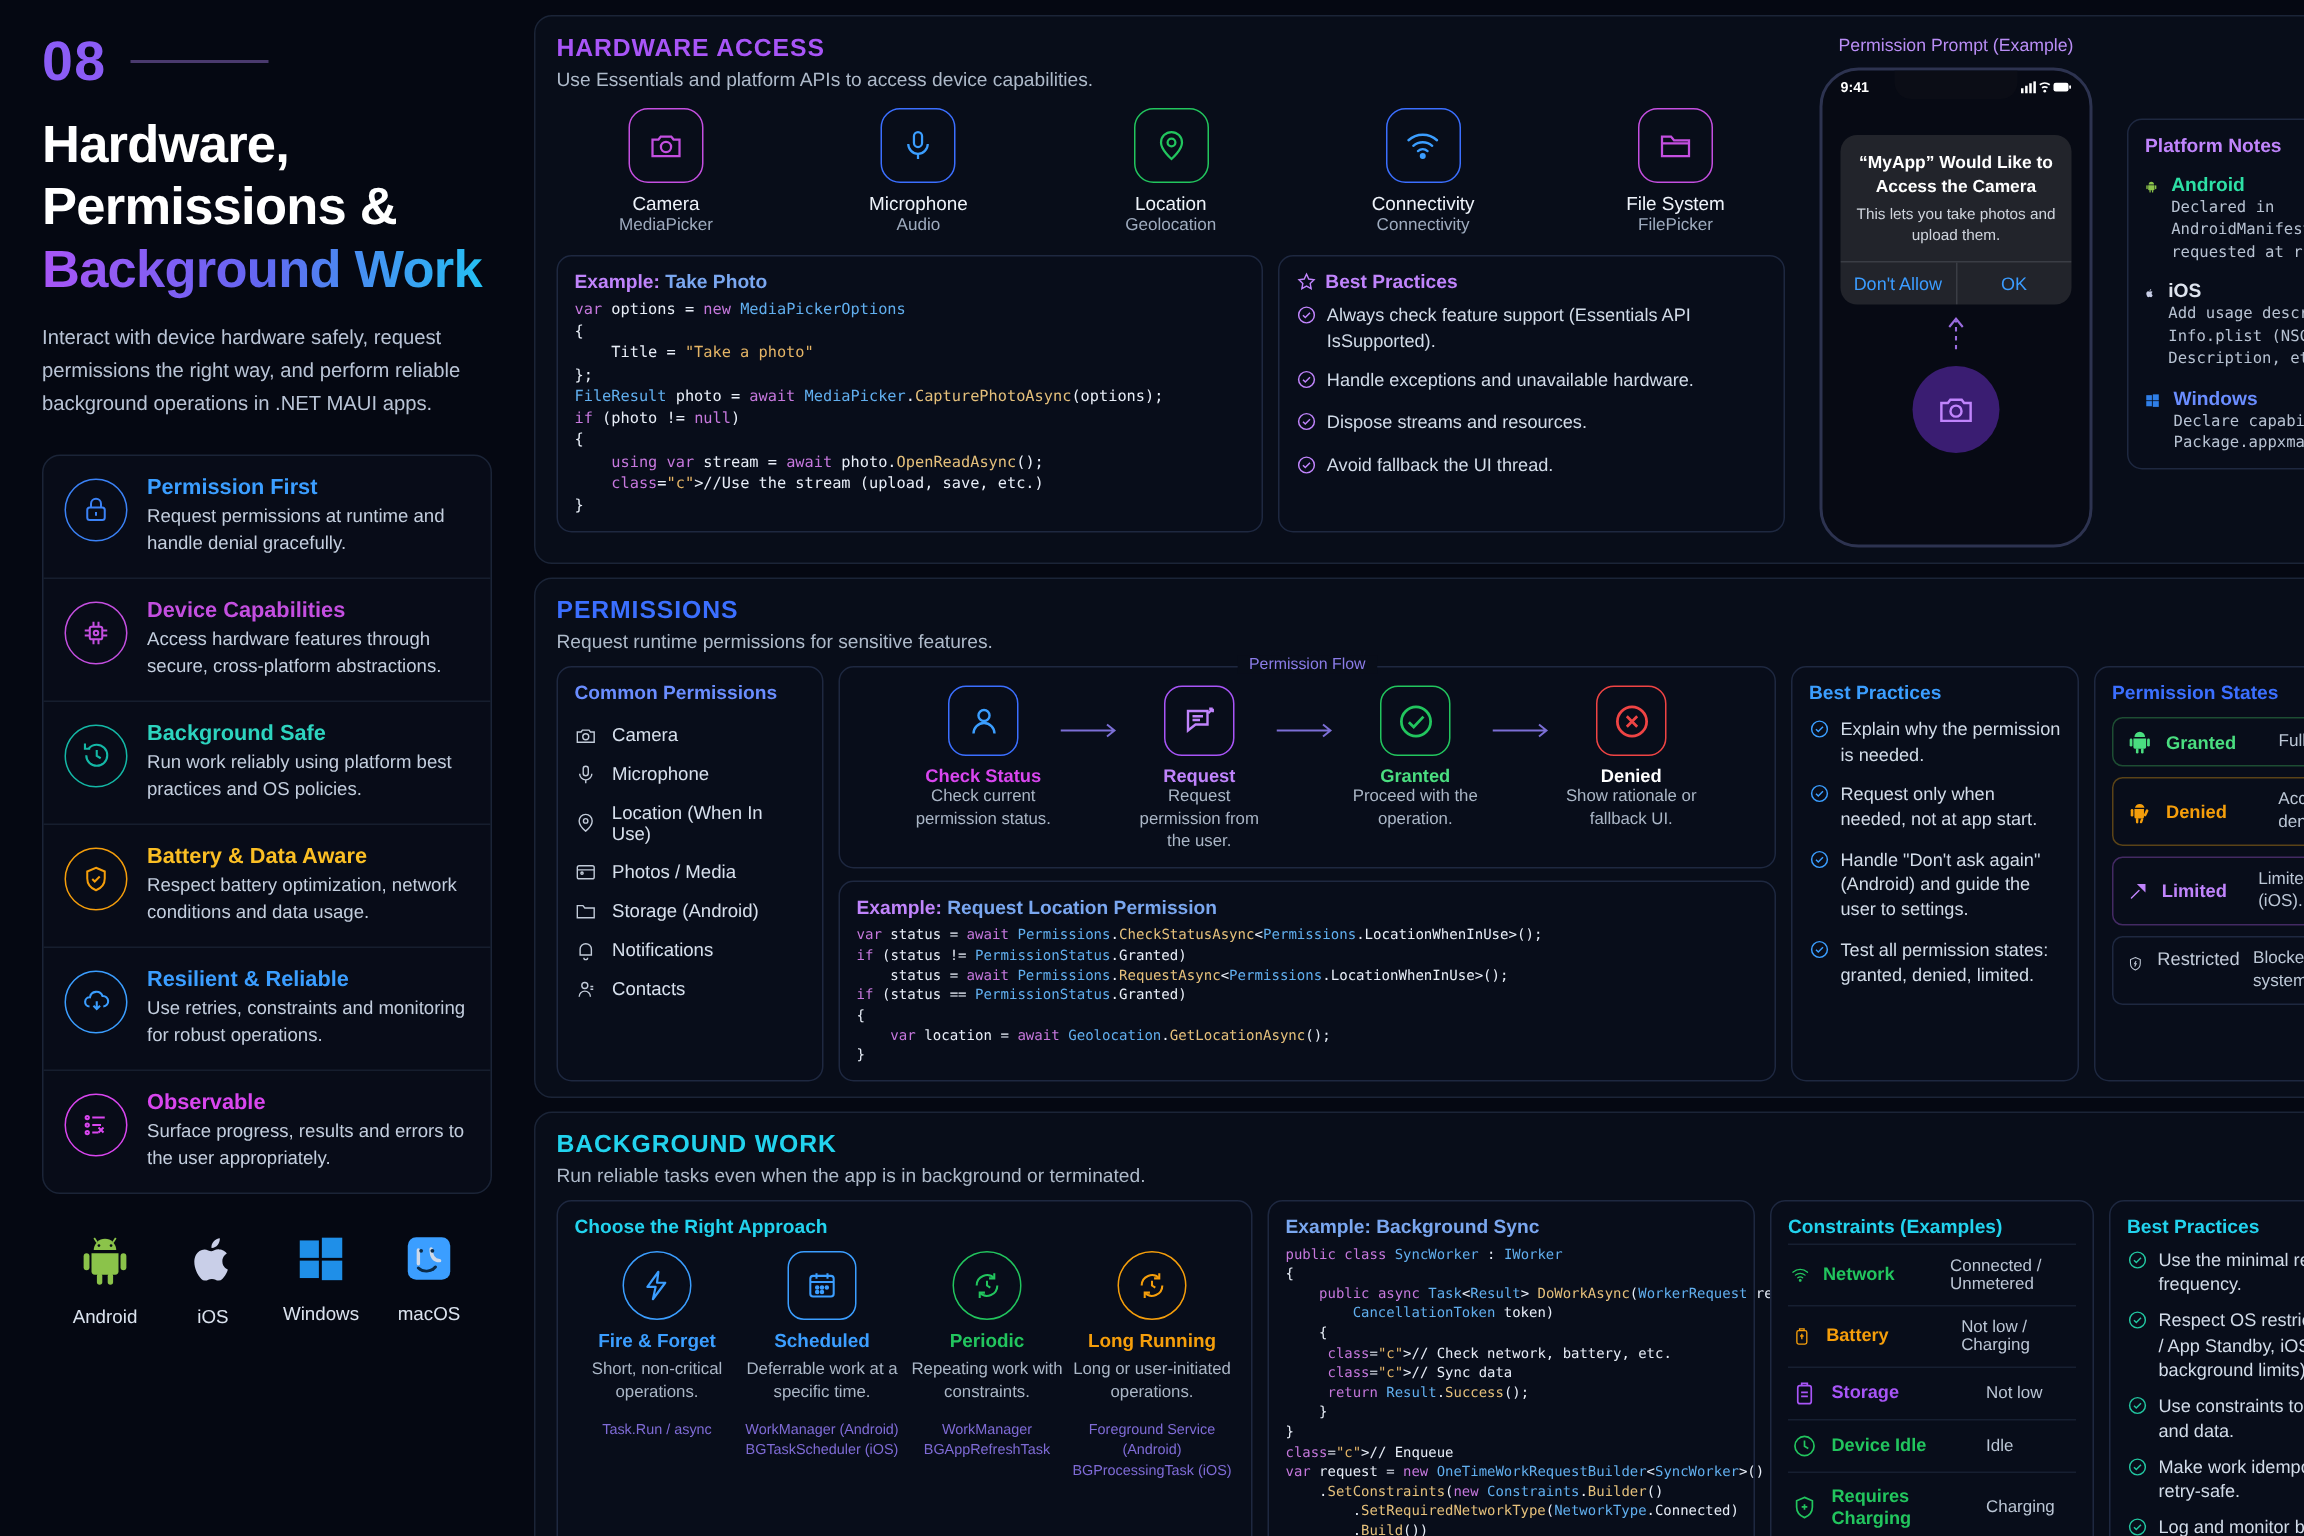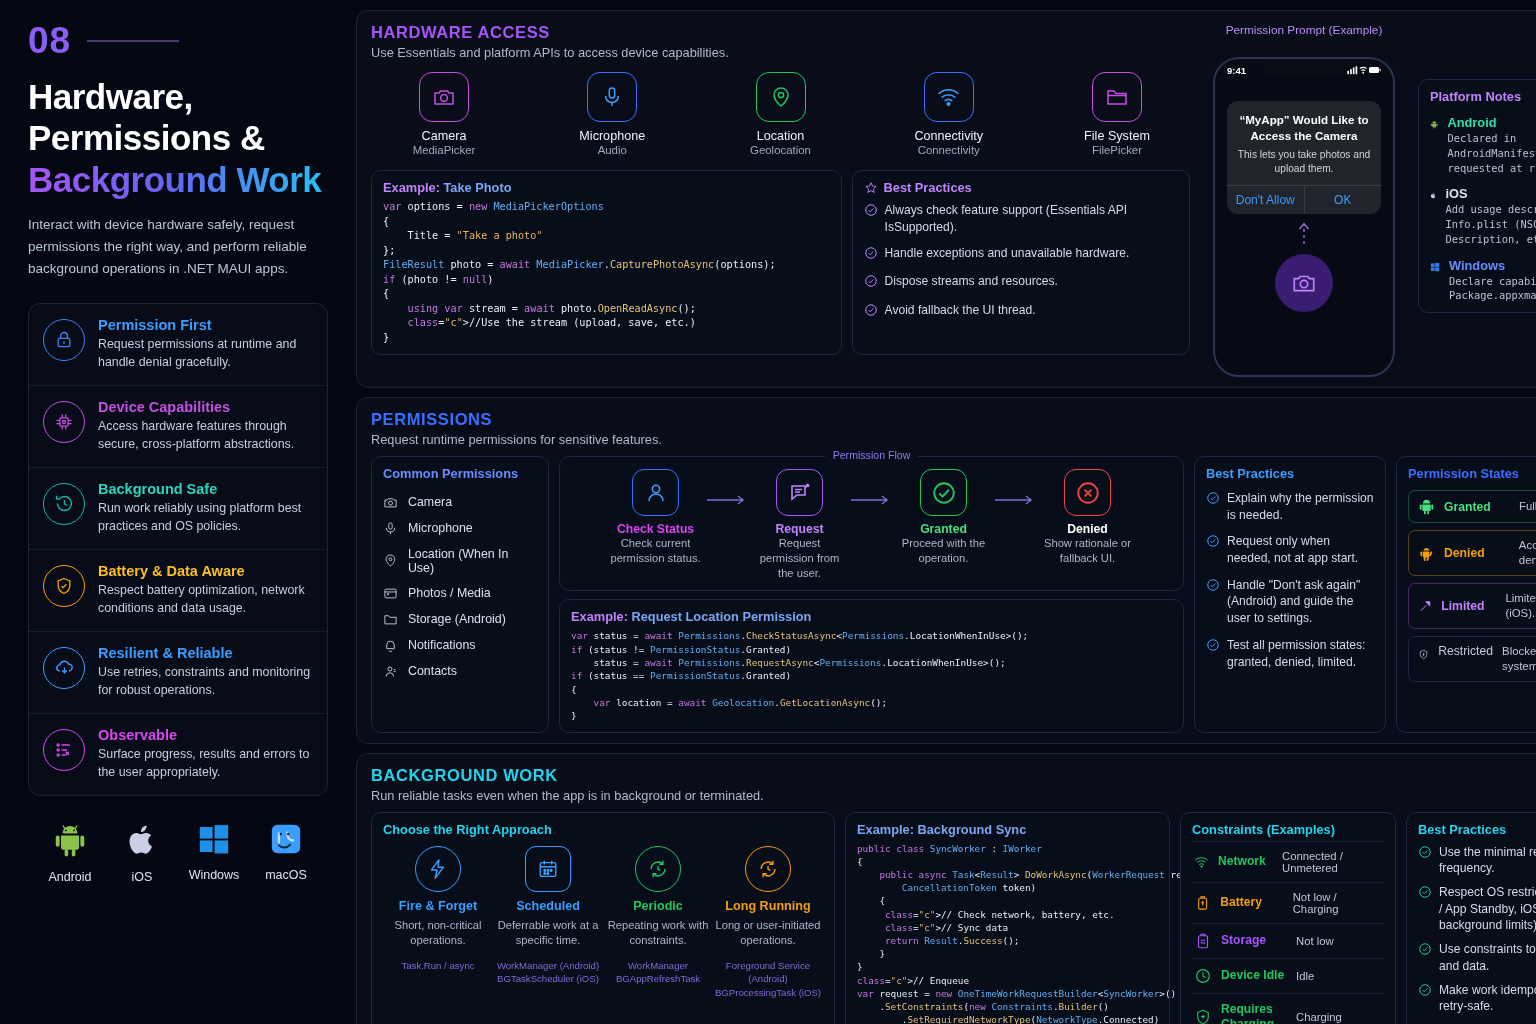--- a/index.html
+++ b/index.html
@@ -64,21 +64,21 @@
   .code { font-family: "DejaVu Sans Mono", monospace; font-size: 10.2px; line-height: 1.42; white-space: pre; }
   .k { color: #c678dd; } .t { color: #61afef; } .f { color: #e5c07b; }
   .s { color: #e5b566; }
 
   .bp-item { display: flex; gap: 7px; margin-bottom: 6px; font-size: 12.1px; line-height: 1.38; color: #d2dce9; }
   .bp-item:last-child { margin-bottom: 0; }
   .chk { flex: 0 0 14px; margin-top: 1px; }
 
   
   .phone-wrap { width: 200px; text-align: center; }
-  .phone-cap { font-size: 11.8px; color: #b98df5; margin-bottom: 20px; }
+  .phone-cap { font-size: 11.8px; color: #b98df5; margin-bottom: 8px; }
   .phone {
     width: 182px; height: 320px; margin: 0 auto; border: 2px solid #2d3350;
     border-radius: 26px; background: #070a14; position: relative; overflow: hidden;
   }
   .notch { position: absolute; top: 0; left: 50%; transform: translateX(-50%); width: 82px; height: 19px; background: #0b0d16; border-radius: 0 0 11px 11px; }
   .statusbar { display: flex; justify-content: space-between; padding: 6px 12px 0; font-size: 9.5px; color: #fff; font-weight: bold; }
   .alert { margin: 24px 12px 0; background: #22242b; border-radius: 11px; overflow: hidden; }
   .alert-body { padding: 11px 10px 10px; text-align: center; }
   .alert-t { font-size: 11.6px; font-weight: bold; line-height: 1.34; color: #fff; }
   .alert-m { font-size: 10.2px; color: #cfd4dd; margin-top: 5px; line-height: 1.34; }
@@ -114,21 +114,21 @@
   .app { width: 110px; text-align: center; }
   .app-ic { width: 46px; height: 46px; margin: 0 auto; display: flex; align-items: center; justify-content: center; }
   .app-n { font-size: 12.6px; font-weight: bold; margin-top: 7px; }
   .app-d { font-size: 11.2px; color: #aab6c6; line-height: 1.38; margin-top: 5px; }
   .app-tech { font-size: 9.6px; color: #7f6bd6; line-height: 1.42; margin-top: 10px; }
 
   
   .cs-row { display: flex; align-items: center; gap: 9px; padding: 8px 2px; border-top: 1px solid #161f31; }
   .cs-row:first-of-type { border-top: none; }
   .cs-n { font-size: 12.1px; font-weight: bold; width: 66px; line-height: 1.25; }
-  .cs-v { font-size: 11.3px; color: #bbc6d5; }
+  .cs-v { font-size: 11.3px; color: #bbc6d5; margin-left: 28px; }
 </style>
 </head>
 <body>
 
 <div class="page">
 
   <div class="sidebar">
     <div class="num-row">
       <div class="num">08</div>
       <div class="num-line"></div>

